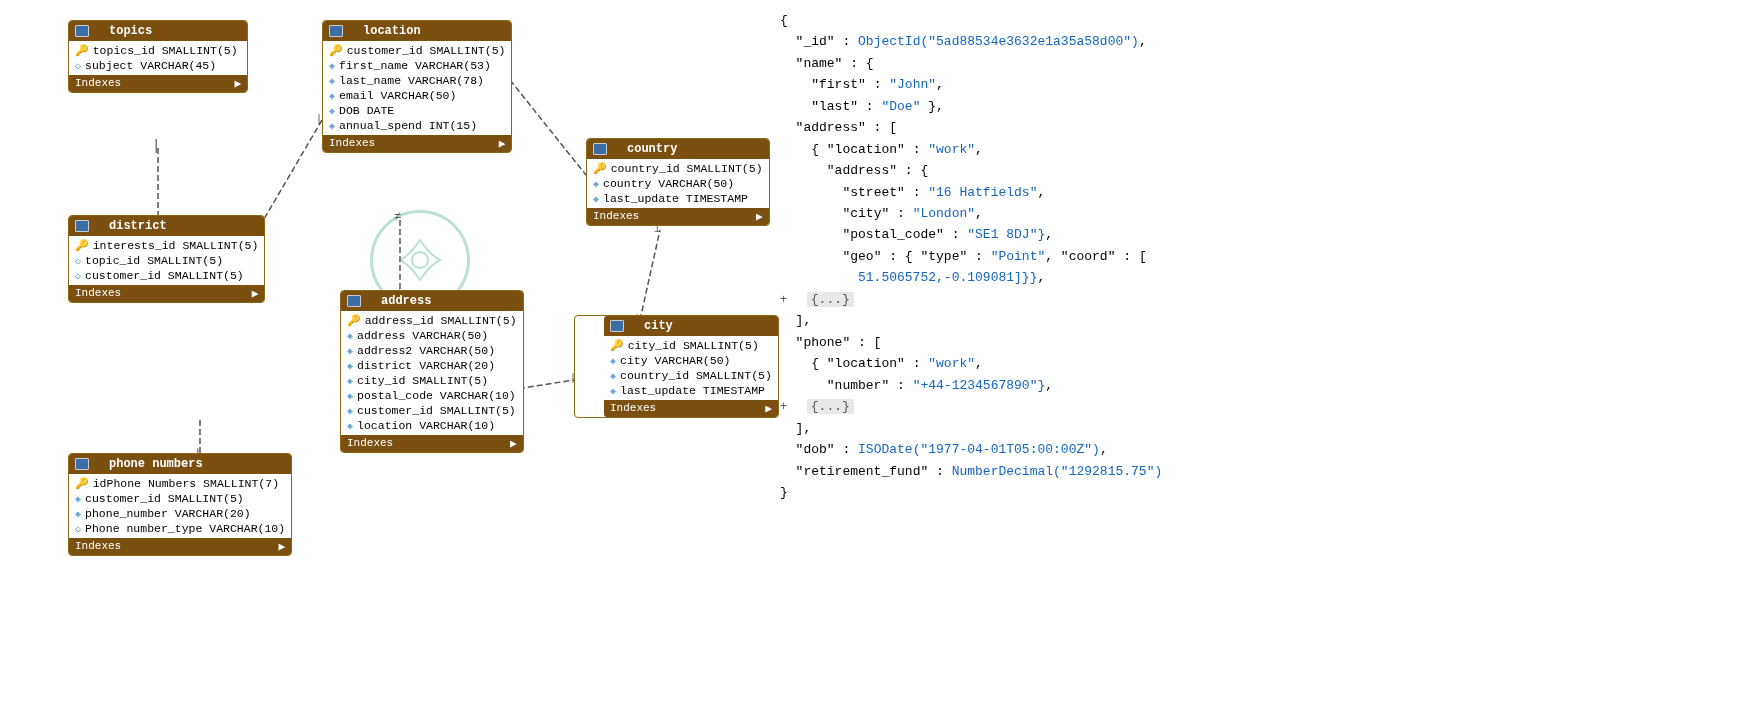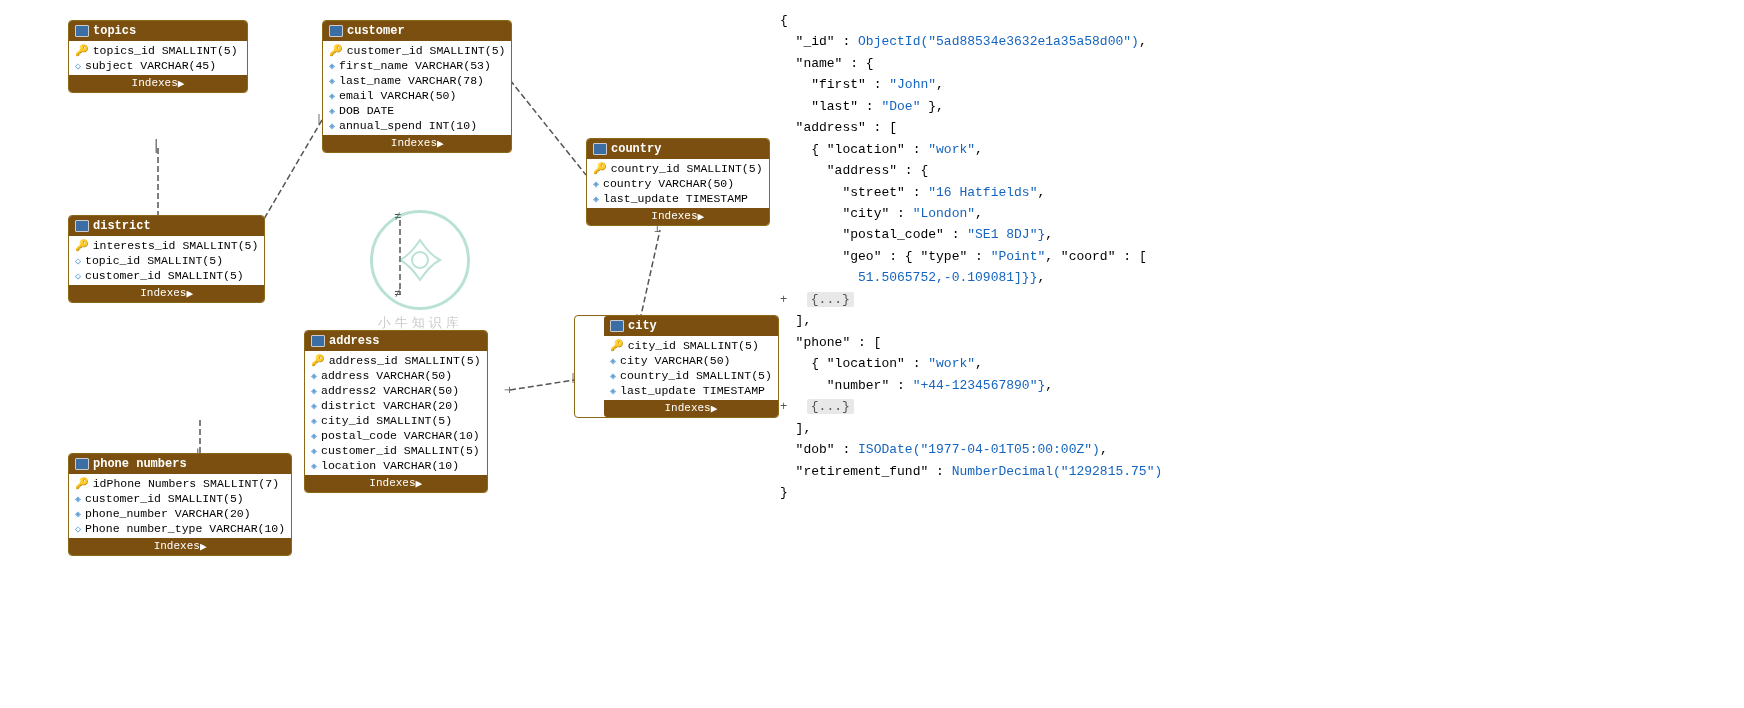--- a/index.html
+++ b/index.html
@@ -36,21 +36,21 @@
       border-radius: 4px;
       min-width: 180px;
       font-size: 11.5px;
     }
     .db-table-header {
       background: #7B4F10;
       color: #fff;
       padding: 3px 6px;
       display: flex;
       align-items: center;
-      gap: 4px;
+      gap: 20px;
       border-radius: 3px 3px 0 0;
       font-weight: bold;
       font-size: 12px;
     }
     .db-table-header .table-icon {
       width: 14px;
       height: 12px;
       background: #3A6EA5;
       border: 1px solid #ccc;
       display: inline-block;
@@ -76,21 +76,21 @@
     }
     .field-icon-circle {
       color: #5B9BD5;
       font-size: 10px;
     }
     .db-table-footer {
       background: #7B4F10;
       color: #fff;
       padding: 2px 6px;
       display: flex;
-      justify-content: center;
+      justify-content: space-between;
       border-radius: 0 0 3px 3px;
       font-size: 11px;
     }
 
     
     #lines-svg {
       position: absolute;
       top: 0;
       left: 0;
       width: 100%;
@@ -203,21 +203,21 @@
     </div>
     <div class="db-table-footer">
       <span>Indexes</span>
       <span>▶</span>
     </div>
   </div>
 
   <div class="db-table" style="left:322px; top:20px;">
     <div class="db-table-header">
       <span class="table-icon"></span>
-      <span>customer</span>
+      <span>location</span>
     </div>
     <div class="db-table-body">
       <div class="db-field">
           <span class="field-icon-key">🔑</span>
           <span>customer_id SMALLINT(5)</span>
         </div>
       <div class="db-field">
           <span class="field-icon-circle">◈</span>
           <span>first_name VARCHAR(53)</span>
         </div>
@@ -228,21 +228,21 @@
       <div class="db-field">
           <span class="field-icon-circle">◈</span>
           <span>email VARCHAR(50)</span>
         </div>
       <div class="db-field">
           <span class="field-icon-circle">◈</span>
           <span>DOB DATE</span>
         </div>
       <div class="db-field">
           <span class="field-icon-circle">◈</span>
-          <span>annual_spend INT(10)</span>
+          <span>annual_spend INT(15)</span>
         </div>
     </div>
     <div class="db-table-footer">
       <span>Indexes</span>
       <span>▶</span>
     </div>
   </div>
 
   <div class="db-table" style="left:68px; top:215px;">
     <div class="db-table-header">
@@ -287,21 +287,21 @@
           <span class="field-icon-circle">◈</span>
           <span>last_update TIMESTAMP</span>
         </div>
     </div>
     <div class="db-table-footer">
       <span>Indexes</span>
       <span>▶</span>
     </div>
   </div>
 
-  <div class="db-table" style="left:304px; top:290px;margin-top:40px;">
+  <div class="db-table" style="left:340px; top:290px;">
     <div class="db-table-header">
       <span class="table-icon"></span>
       <span>address</span>
     </div>
     <div class="db-table-body">
       <div class="db-field">
           <span class="field-icon-key">🔑</span>
           <span>address_id SMALLINT(5)</span>
         </div>
       <div class="db-field">

